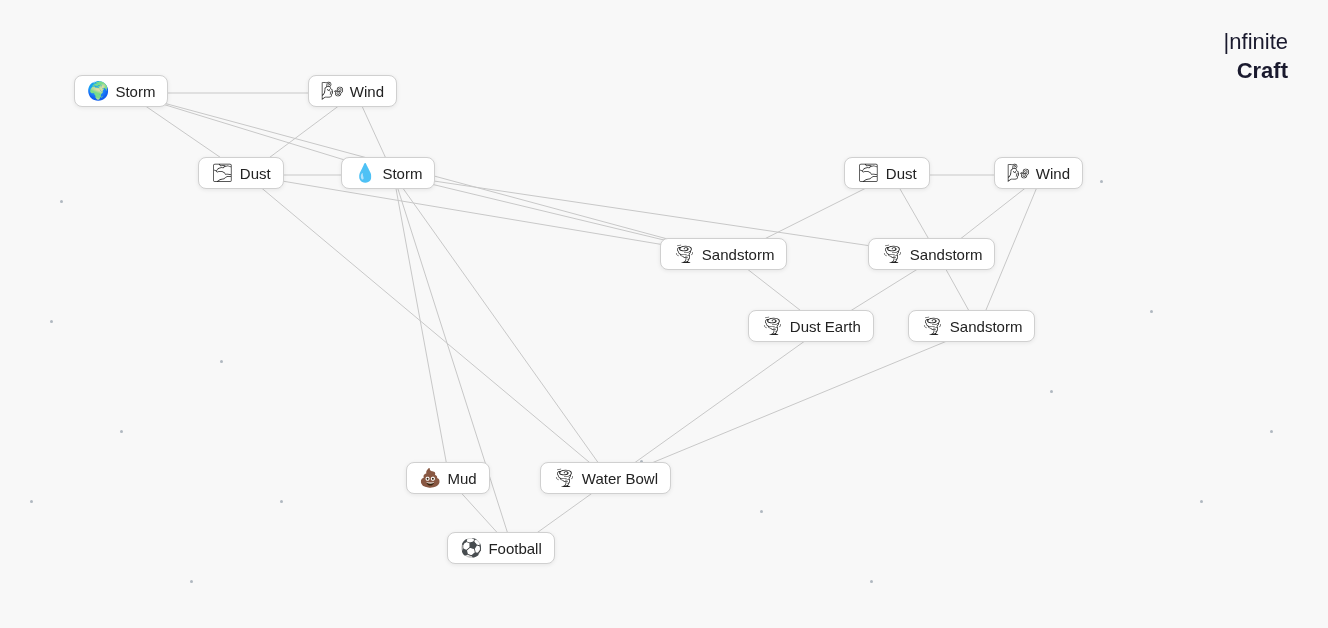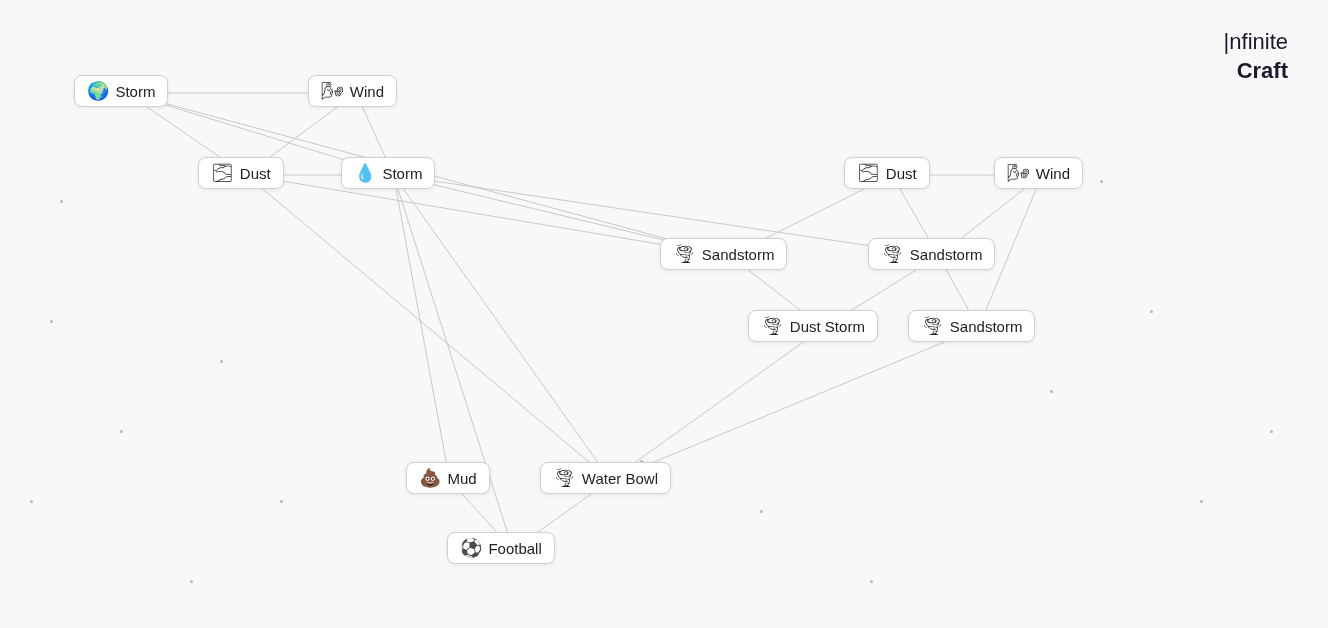--- a/index.html
+++ b/index.html
@@ -157,21 +157,21 @@
       <div class="node" style="left: 660px; top: 238px;">
         <span class="icon">🌪</span>
         <span>Sandstorm</span>
       </div>
       <div class="node" style="left: 868px; top: 238px;">
         <span class="icon">🌪</span>
         <span>Sandstorm</span>
       </div>
       <div class="node" style="left: 748px; top: 310px;">
         <span class="icon">🌪</span>
-        <span>Dust Storm</span>
+        <span>Dust Earth</span>
       </div>
       <div class="node" style="left: 908px; top: 310px;">
         <span class="icon">🌪</span>
         <span>Sandstorm</span>
       </div>
       <div class="node" style="left: 406px; top: 462px;">
         <span class="icon">💩</span>
         <span>Mud</span>
       </div>
       <div class="node" style="left: 540px; top: 462px;">

